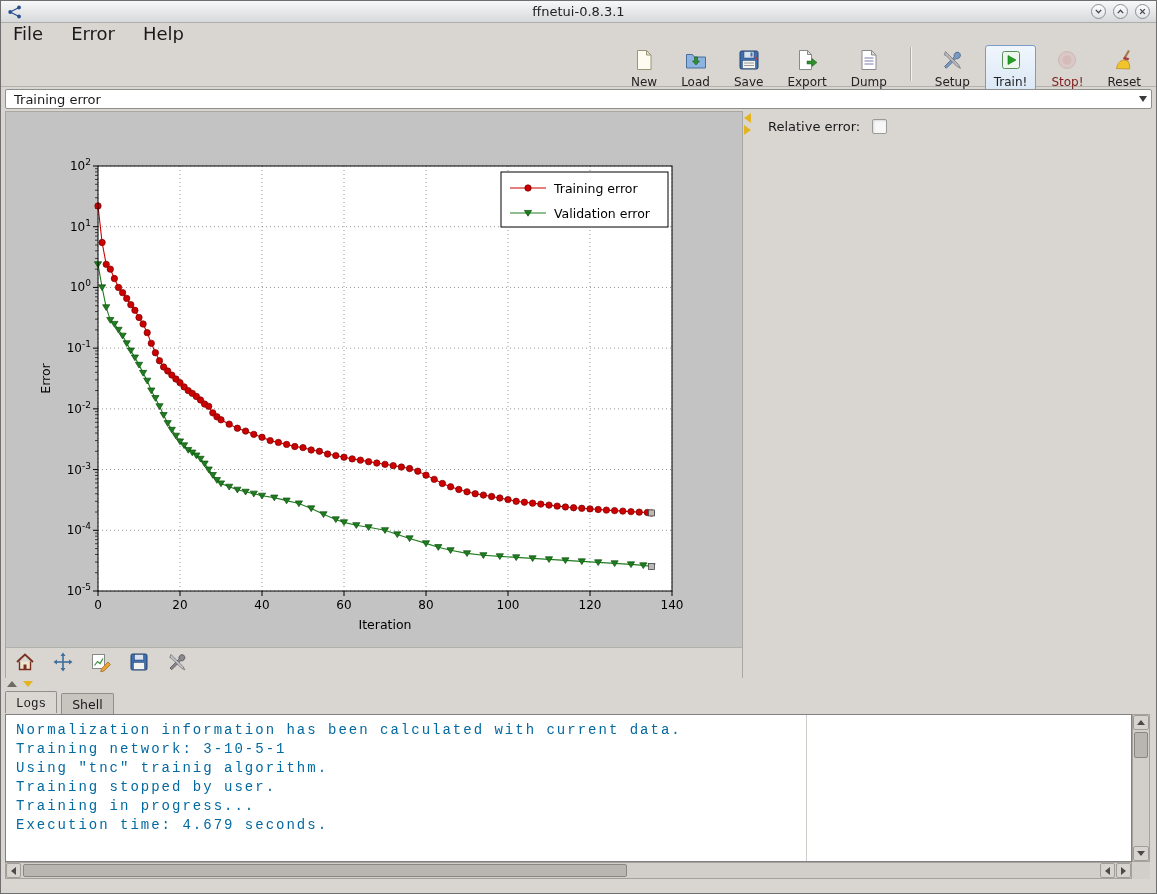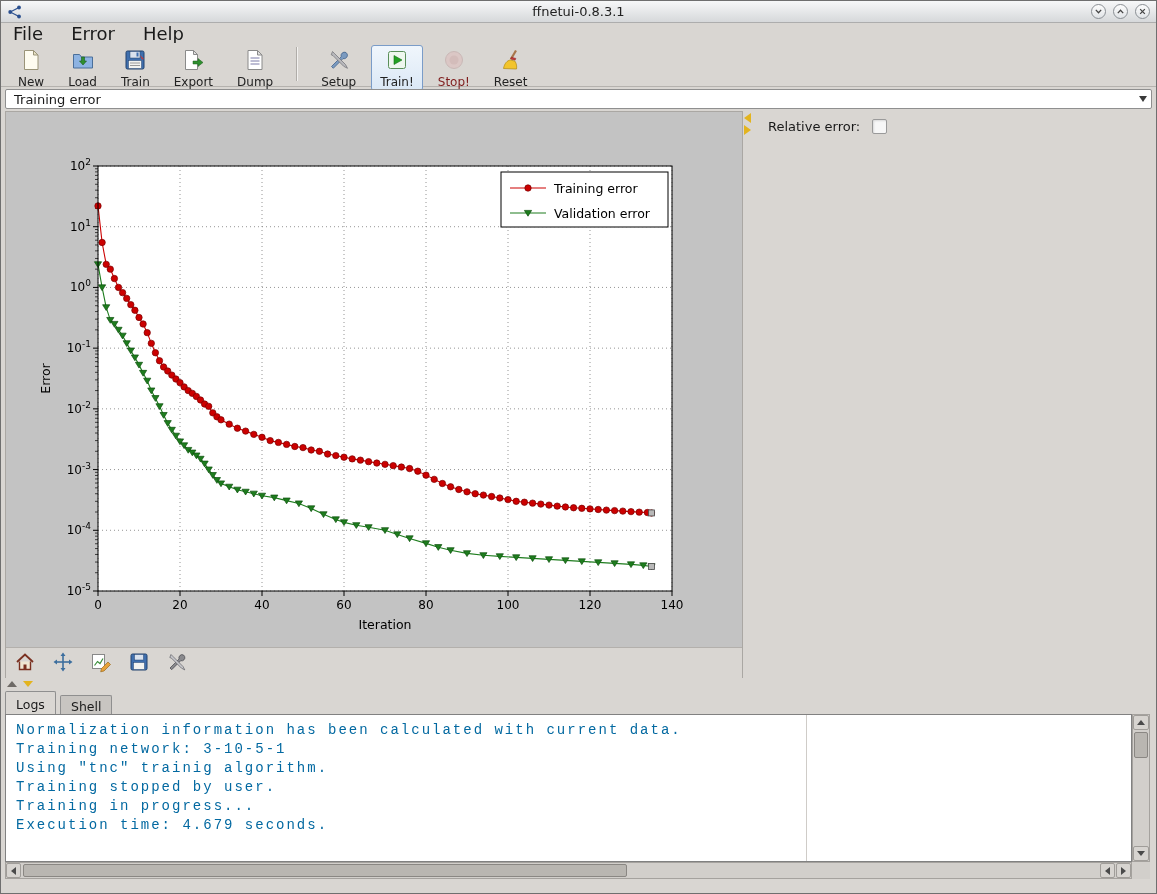--- a/index.html
+++ b/index.html
@@ -18,21 +18,21 @@
     background:linear-gradient(#fdfdfd,#e0e3e6); display:flex; align-items:center; justify-content:center; }
   .winbtn svg { width:9px; height:9px; }
 
   
   .menubar { position:absolute; left:0; top:22px; width:100%; height:20px; background:#d9d6d2;
     display:flex; align-items:center; padding-left:8px; gap:20px; }
   .menu-item { font-size:18px; padding:1px 4px; }
 
   
   .toolbar { position:absolute; left:0; top:42px; width:100%; height:44px; background:#d9d6d2;
-    border-bottom:1px solid #b5b2ae; display:flex; align-items:flex-start; padding:2px 0 0 8px; }
+    border-bottom:1px solid #b5b2ae; display:flex; align-items:flex-start; padding:2px 0 0 8px;justify-content:flex-end; }
   .tb-btn { display:flex; flex-direction:column; align-items:center; padding:2px 8px 1px;
     margin-right:6px; border:1px solid transparent; border-radius:3px; }
   .tb-btn svg { width:24px; height:24px; }
   .tb-label { font-size:12px; margin-top:0; color:#222; }
   .tb-btn.highlighted { border:1px solid #7a9cc8; background:linear-gradient(#f0f6fc,#dbe8f6); }
   .tb-btn.disabled svg { opacity:.5; }
   .tb-btn.disabled .tb-label { color:#7f1d1d; }
   .tb-sep { width:2px; height:34px; margin:2px 14px 0 8px;
     border-left:1px solid #b0ada9; border-right:1px solid #f2f1ef; }
 
@@ -66,21 +66,21 @@
   
   .hsplitter { position:absolute; left:0; top:677px; width:100%; height:13px; }
   .hsplit-arrows { position:absolute; left:6px; top:3px; display:flex; gap:6px; }
   .tri-up { width:0; height:0; border-left:5px solid transparent; border-right:5px solid transparent; border-bottom:6px solid #6e6a66; }
   .tri-down { width:0; height:0; border-left:5px solid transparent; border-right:5px solid transparent; border-top:6px solid #e3b41f; }
 
   .tabbar { position:absolute; left:0; top:690px; width:100%; height:23px; }
   .tab { display:inline-block; font-size:12.5px; padding:3px 10px 2px; margin-left:0;
     border:1px solid #8f8f8f; border-bottom:none; border-radius:2px 2px 0 0; background:#c8c5c1; position:relative; top:2px; }
   .tab.active { background:#dad7d3; top:0; padding-top:5px; }
-  .tab:first-child { margin-left:4px; }
+  .tab:first-child { margin-left:4px;font-family:Liberation Mono, monospace; }
 
   .log-area { position:absolute; left:4px; top:713px; width:1127px; height:148px; background:#fff;
     border:1px solid #818181; padding:6px 0 0 10px; overflow:hidden; }
   .log-line { font-family:"Liberation Mono","DejaVu Sans Mono",monospace; font-size:14px;
     letter-spacing:2px; line-height:19px; white-space:pre; color:#0369a1; }
   .log-divider { position:absolute; left:800px; top:0; bottom:0; width:1px; background:#cfccc8; }
 
   
   .vscroll { position:absolute; left:1131px; top:713px; width:18px; height:148px; background:#d2cfcb;
     border:1px solid #a5a29e; }
@@ -162,21 +162,21 @@
     <div class="tb-btn">
       <span><svg viewBox="0 0 24 24">
             <rect x="3" y="3" width="18" height="18" rx="1.5" fill="#3f6fae" stroke="#23436e"></rect>
             <rect x="7" y="3.5" width="10" height="6.5" fill="#d9e2ee" stroke="#23436e" stroke-width="0.5"></rect>
             <rect x="13.5" y="4.5" width="2" height="4" fill="#3f6fae"></rect>
             <rect x="5.5" y="12.5" width="13" height="8" fill="#f3f3f0" stroke="#23436e" stroke-width="0.5"></rect>
             <line x1="7" y1="15" x2="17" y2="15" stroke="#9a9a9a"></line>
             <line x1="7" y1="17.5" x2="17" y2="17.5" stroke="#9a9a9a"></line>
             <path d="M17 7l4 4-2 .5z" fill="#c23a3a"></path>
           </svg></span>
-      <span class="tb-label">Train</span>
+      <span class="tb-label">Save</span>
     </div>
     <div class="tb-btn">
       <span><svg viewBox="0 0 24 24">
             <path d="M4.5 2.5h8l4 4v15h-12z" fill="#fff" stroke="#8a8a8a"></path>
             <path d="M12.5 2.5v4h4z" fill="#e0e0e0" stroke="#8a8a8a"></path>
             <path d="M12 13h5v-2.5l5 4-5 4V16h-5z" fill="#2f8f2f" stroke="#1c5c1c" stroke-width="0.5"></path>
           </svg></span>
       <span class="tb-label">Export</span>
     </div>
     <div class="tb-btn">

